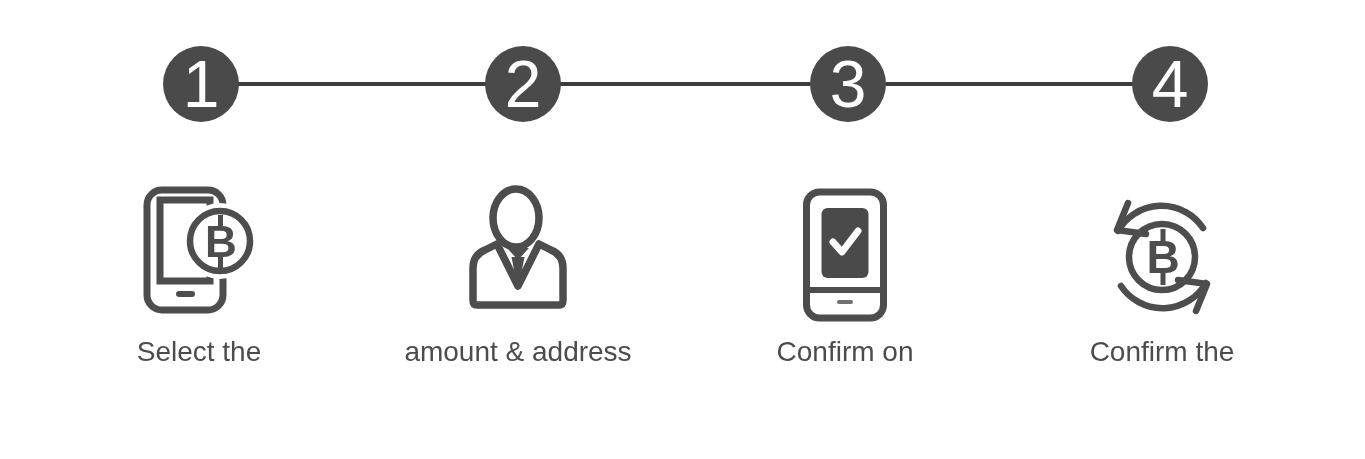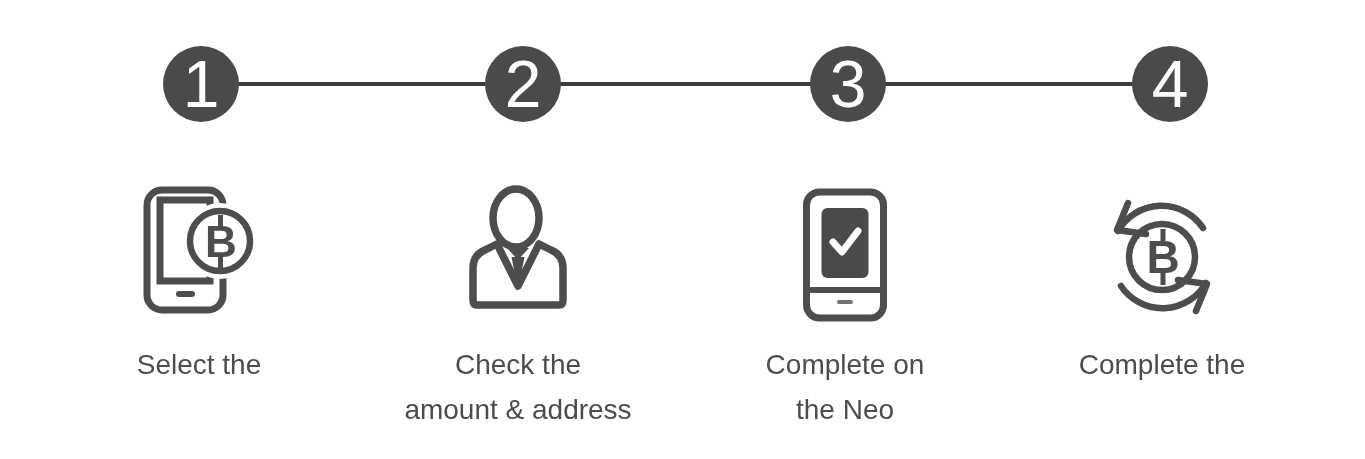--- a/index.html
+++ b/index.html
@@ -27,21 +27,21 @@
   .step.s4{left:1012px}
   .icon{position:absolute;left:50%;transform:translateX(-50%);}
   .icon.i1{top:180px}
   .icon.i2{top:180px}
   .icon.i3{top:185px}
   .icon.i4{top:187px}
   .label{
     position:absolute;top:336px;left:0;right:0;text-align:center;
     color:#4c4c4e;font-size:28px;line-height:32px;font-weight:400;
   }
-  .label span{display:block;margin-top:13px;}
+  .label span{display:block;}
 </style>
 </head>
 <body>
 
 <div class="canvas">
 
   <div class="connector"></div>
 
   <div class="step-circle c1">
     <span>1</span>
@@ -73,48 +73,46 @@
   </div>
 
   <div class="step s2">
     <svg class="icon i2" width="140" height="140" viewBox="0 0 140 140">
       <ellipse cx="68" cy="38" rx="23" ry="29" fill="none" stroke="#4d4d4d" stroke-width="7.5"></ellipse>
       <path d="M 29 125 Q 25 125 25 120 L 25 88 Q 25 75 37 70 L 49 64 L 70 106 L 91 64 L 103 70 Q 115 75 115 88 L 115 120 Q 115 125 111 125 Z" fill="none" stroke="#4d4d4d" stroke-width="7.5" stroke-linejoin="round"></path>
       <path d="M 59 68 L 81 68 L 70 80 Z" fill="#4d4d4d"></path>
       <path d="M 63.5 77 L 76.5 77 L 70 110 Z" fill="#4d4d4d"></path>
     </svg>
     <div class="label">
-      <span>Check the</span>
       <span>amount &amp; address</span>
     </div>
   </div>
 
   <div class="step s3">
     <svg class="icon i3" width="140" height="140" viewBox="0 0 140 140">
       <rect x="31.5" y="7" width="77" height="126" rx="13" fill="none" stroke="#4d4d4d" stroke-width="7"></rect>
       <rect x="46.5" y="23" width="47" height="70" rx="6" fill="#4a4a4a"></rect>
       <path d="M 58 57 L 67 67 L 83 46" fill="none" stroke="#ffffff" stroke-width="7" stroke-linecap="round" stroke-linejoin="round"></path>
       <line x1="33" y1="105" x2="107" y2="105" stroke="#4d4d4d" stroke-width="6"></line>
       <rect x="62" y="115" width="16" height="4" rx="2" fill="#4d4d4d" opacity="0.8"></rect>
     </svg>
     <div class="label">
-      <span>Complete on</span>
-      <span>the Neo</span>
+      <span>Confirm on</span>
     </div>
   </div>
 
   <div class="step s4">
     <svg class="icon i4" width="140" height="140" viewBox="0 0 140 140">
       <circle cx="70" cy="70" r="33" fill="none" stroke="#4d4d4d" stroke-width="6.5"></circle>
       <text x="71" y="86" text-anchor="middle" font-size="46" font-weight="700" fill="#4d4d4d">B</text>
       <rect x="68.5" y="42" width="5" height="12" fill="#4d4d4d"></rect>
       <rect x="68.5" y="86" width="5" height="12" fill="#4d4d4d"></rect>
       <path d="M 111 41 A 50 50 0 0 0 26 44" fill="none" stroke="#4d4d4d" stroke-width="6.5" stroke-linecap="round"></path>
       <path d="M 36 16 L 25 43 L 54 47" fill="none" stroke="#4d4d4d" stroke-width="6.5" stroke-linecap="round" stroke-linejoin="round"></path>
       <path d="M 29 99 A 50 50 0 0 0 114 96" fill="none" stroke="#4d4d4d" stroke-width="6.5" stroke-linecap="round"></path>
       <path d="M 104 124 L 115 97 L 86 93" fill="none" stroke="#4d4d4d" stroke-width="6.5" stroke-linecap="round" stroke-linejoin="round"></path>
     </svg>
     <div class="label">
-      <span>Complete the</span>
+      <span>Confirm the</span>
     </div>
   </div>
 
 </div>
 
 </body></html>

